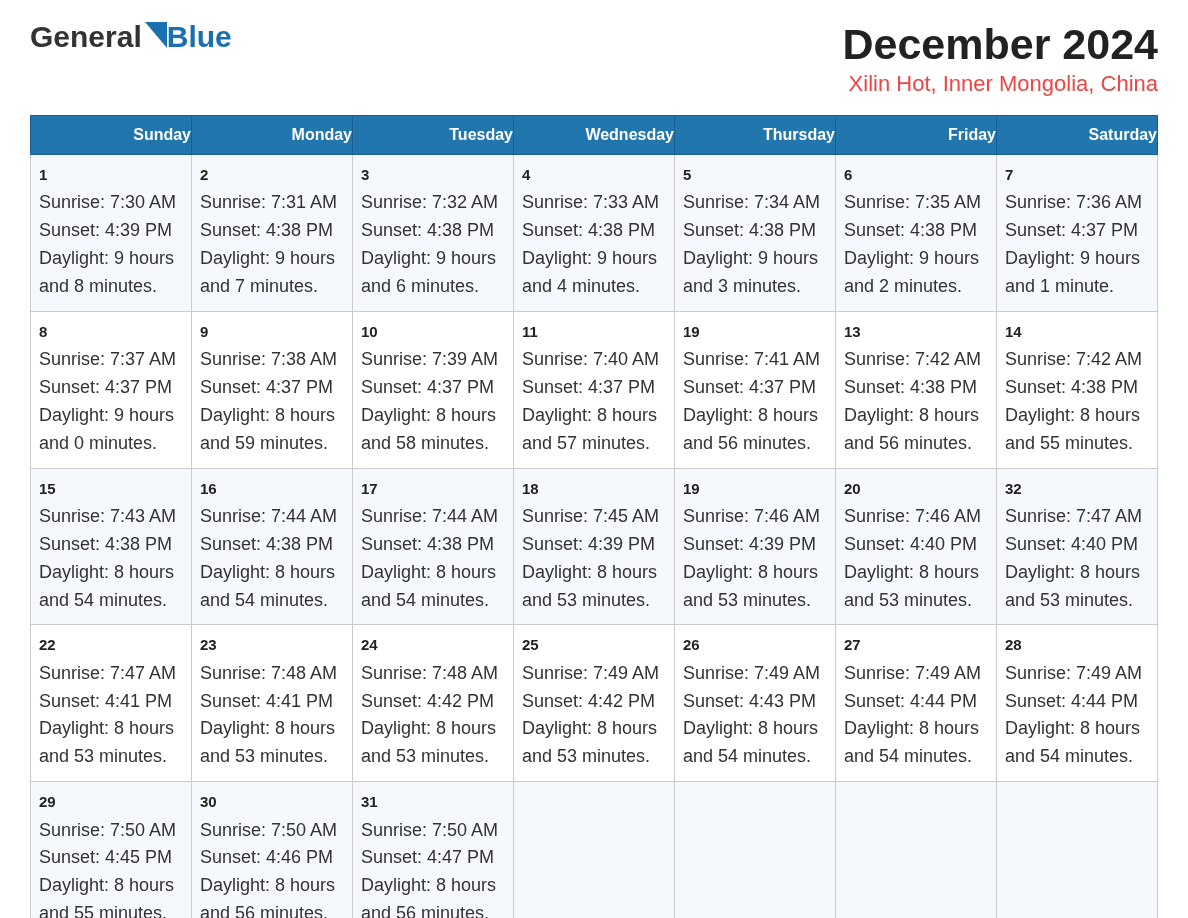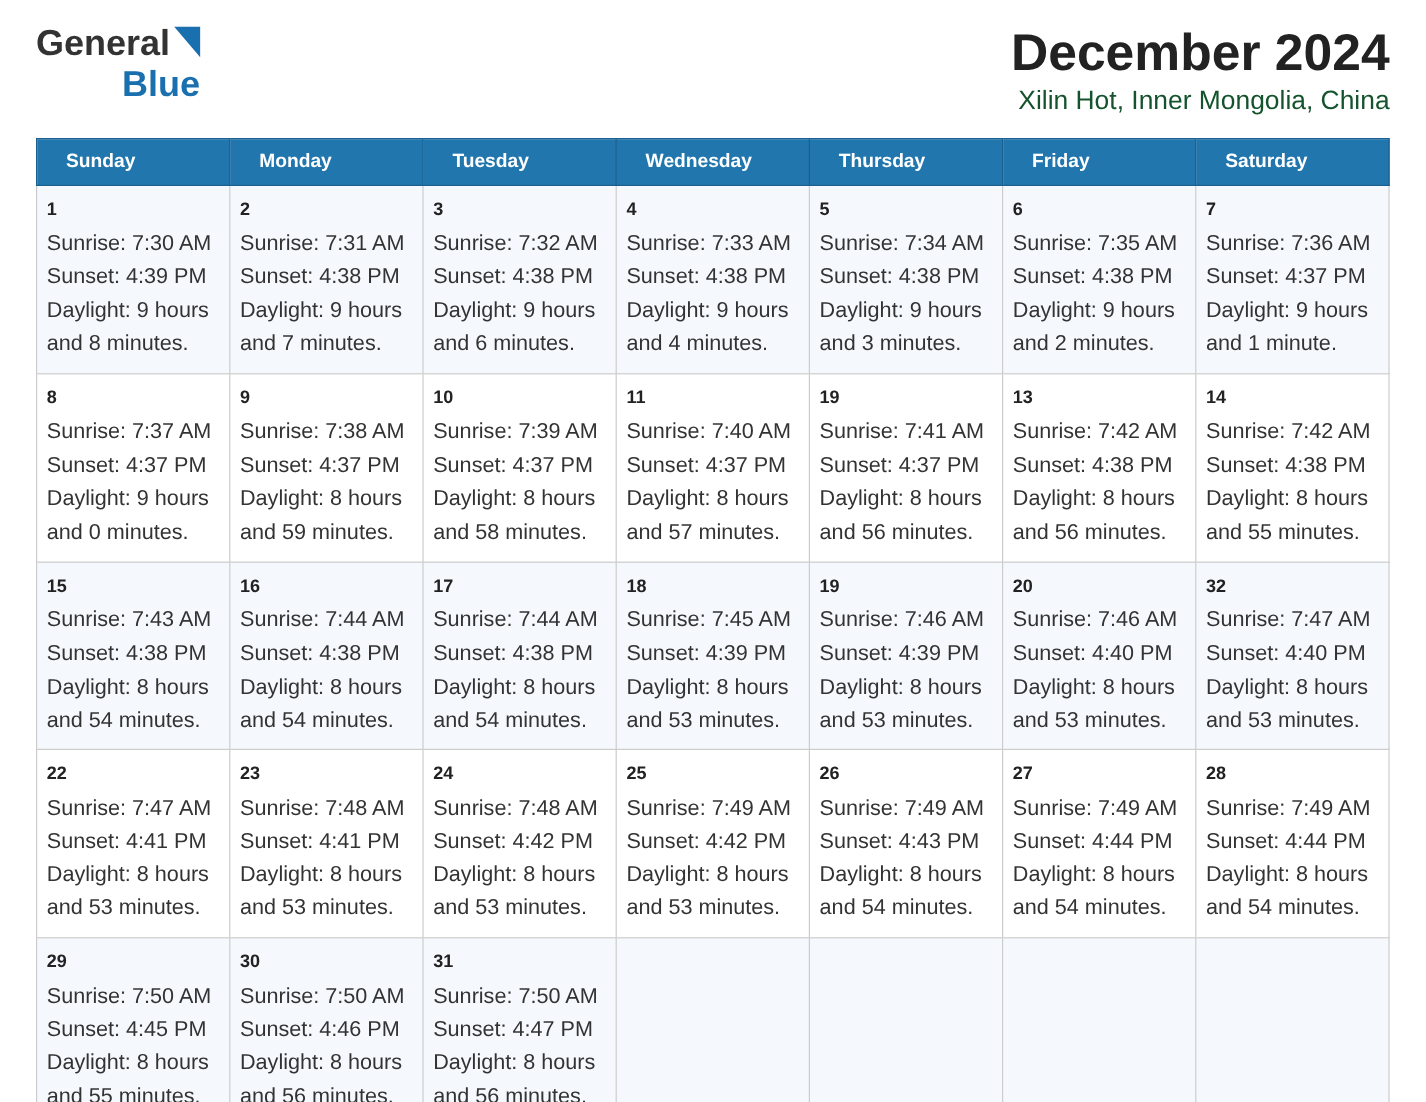--- a/index.html
+++ b/index.html
@@ -20,35 +20,35 @@
       text-align: right;
     }
     .title-block h1 {
       font-size: 43px;
       font-weight: bold;
       color: #222;
     }
     .title-block h2 {
       font-size: 22px;
       font-weight: normal;
-      color: #14532d;
+      color: #ef4444;
       margin-top: 2px;
     }
     table {
       width: 100%;
       border-collapse: collapse;
       table-layout: fixed;
     }
     th {
       background-color: #2176ae;
       color: #fff;
       font-size: 16px;
       font-weight: bold;
-      padding: 10px 24px;
-      text-align: left;
+      padding: 10px 0;
+      text-align: right;
       border: 1px solid #1a5f8f;
     }
     td {
       vertical-align: top;
       padding: 8px 8px 10px 8px;
       border: 1px solid #ccc;
       font-size: 13.5px;
       line-height: 1.55;
       color: #222;
       height: 110px;
@@ -67,22 +67,21 @@
     }
     td .day-info {
       font-size: 18px;
       color: #333;
     }
     td.empty {
       background: #fff;
     }
     .logo-wrapper {
       display: flex;
-      flex-direction: column;
-      text-align: right;
+      flex-direction: row;
     }
     .logo-top {
       display: flex;
       align-items: center;
       gap: 0;
     }
     .logo-general {
       font-size: 30px;
       font-weight: bold;
       color: #333;

